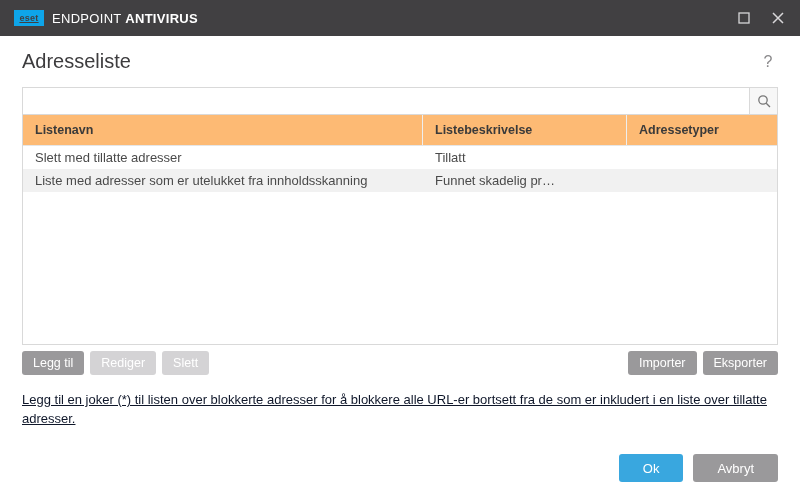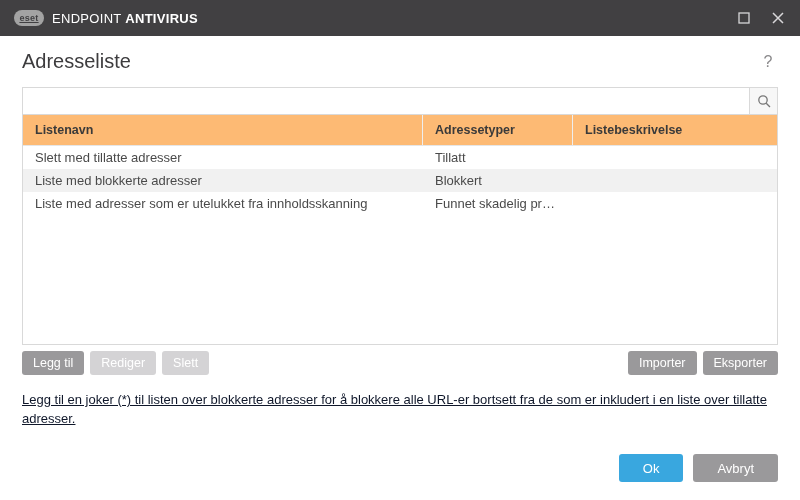--- a/index.html
+++ b/index.html
@@ -1,19 +1,19 @@
 <!DOCTYPE html>
 <html><head>
 <meta charset="utf-8">
 <style>
   * { box-sizing: border-box; margin: 0; padding: 0; }
   html, body { width: 800px; height: 500px; font-family: "Segoe UI", Arial, sans-serif; font-size: 13px; color: #333; background: #fff; overflow: hidden; }
   .titlebar { height: 36px; background: #414042; color: #fff; display: flex; align-items: center; padding: 0 10px 0 14px; }
   .brand { display: flex; align-items: center; gap: 8px; }
-  .brand-badge { width: 30px; height: 16px; border-radius: 8px; background: #a3a3a3; color: #414042; font-size: 9px; font-weight: 700; display: flex; align-items: center; justify-content: center; letter-spacing: .3px; text-decoration: underline; }
+  .brand-badge { width: 30px; height: 16px; border-radius: 0; background: #0ea5e9; color: #414042; font-size: 9px; font-weight: 700; display: flex; align-items: center; justify-content: center; letter-spacing: .3px; text-decoration: underline; }
   .brand-text { font-size: 13px; font-weight: 400; letter-spacing: .3px; }
   .brand-text b { font-weight: 600; }
   .titlebar-spacer { flex: 1; }
   .win-buttons { display: flex; gap: 18px; padding-right: 4px; }
   .win-btn { width: 16px; height: 16px; display: flex; align-items: center; justify-content: center; cursor: pointer; color: #d8d7d9; }
   .win-btn svg { display: block; }
   .content { padding: 14px 22px 0 22px; height: calc(500px - 36px); display: flex; flex-direction: column; }
   .header-row { display: flex; align-items: center; margin-bottom: 14px; }
   .page-title { font-size: 20px; font-weight: 400; color: #3d3c3e; }
   .help-icon { width: 18px; height: 18px; color: #8a898b; cursor: pointer; }
@@ -87,32 +87,27 @@
       <svg width="14" height="14" viewBox="0 0 14 14">
           <circle cx="6" cy="6" r="4.2" fill="none" stroke="#777" stroke-width="1.3"></circle>
           <line x1="9.2" y1="9.2" x2="13" y2="13" stroke="#777" stroke-width="1.3"></line>
         </svg>
     </div>
   </div>
 
   <div class="table-wrap">
     <div class="thead">
       <div class="th c1">Listenavn</div>
+      <div class="th c3">Listebeskrivelse</div>
       <div class="th c2">Adressetyper</div>
-      <div class="th c3">Listebeskrivelse</div>
     </div>
     <div class="tbody" id="tbody">
         <div class="tr">
           <div class="td c1">Slett med tillatte adresser</div>
           <div class="td c2">Tillatt</div>
-          <div class="td c3"></div>
-        </div>
-        <div class="tr">
-          <div class="td c1">Liste med blokkerte adresser</div>
-          <div class="td c2">Blokkert</div>
           <div class="td c3"></div>
         </div>
         <div class="tr">
           <div class="td c1">Liste med adresser som er utelukket fra innholdsskanning</div>
           <div class="td c2">Funnet skadelig program...</div>
           <div class="td c3"></div>
         </div>
       </div>
   </div>
 

